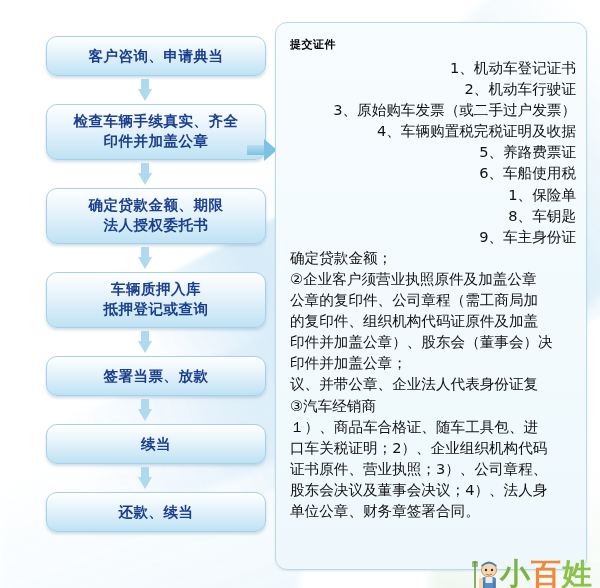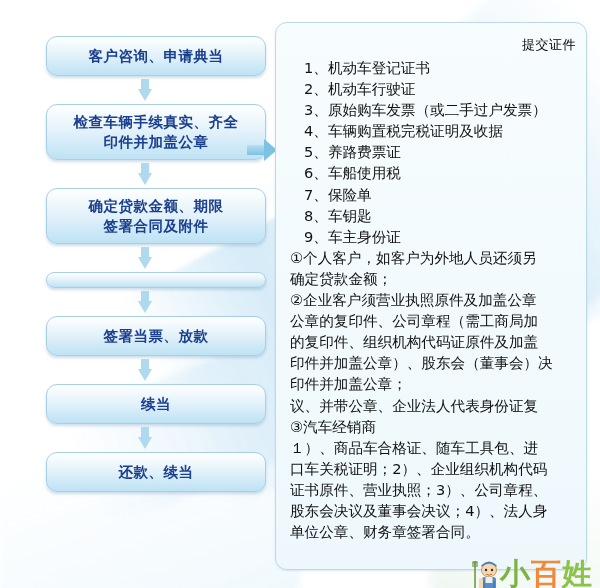--- a/index.html
+++ b/index.html
@@ -90,21 +90,21 @@
     box-shadow: 0 2px 3px rgba(90,150,180,.30),
                 inset 0 1px 0 #ffffff;
     color: #1b3f8f;
     font-weight: bold;
     font-size: 14.5px;
     line-height: 20px;
     text-align: center;
     padding: 9px 6px;
     letter-spacing: .5px;
   }
-  .flow-node.two-line { padding: 7px 6px; }
+  .flow-node.two-line { padding: 7px 6px; font-family: Liberation Mono, monospace; }
 
   .flow-node .line { display: block; white-space: nowrap; }
 
   
   .flow-arrow {
     width: 198px;
     height: 28px;
     display: flex;
     align-items: center;
     justify-content: center;
@@ -165,37 +165,37 @@
     border: 1px solid #bcd9e6;
     border-radius: 12px;
     background: linear-gradient(180deg, #f7fcfe 0%, #f2fafd 55%, #eef8fc 100%);
     box-shadow: 0 1px 2px rgba(120,170,195,.25);
     z-index: 2;
     padding: 11px 10px 8px 14px;
     overflow: hidden;
   }
 
   #docs-title {
-    text-align: right;
-    font-weight: normal;
-    font-size: 13px;
+    text-align: left;
+    font-weight: bold;
+    font-size: 11px;
     color: #000000;
     line-height: 22px;
     margin-bottom: 1px;
     letter-spacing: .5px;
   }
 
   .doc-line {
     font-size: 14.6px;
     line-height: 21.1px;
     color: #111111;
     white-space: pre-wrap;
     text-indent: 0;
   }
-  .doc-line.numbered { padding-left: 14px; }
+  .doc-line.numbered { padding-left: 14px; text-align: right; }
   .doc-line.para     { padding-left: 0px; }
   .doc-line.cont     { padding-left: 0px; }
 
   
   #watermark {
     position: absolute;
     left: 472px;
     top: 557px;
     width: 126px;
     height: 50px;
@@ -248,26 +248,28 @@
     </div>
     <div class="flow-node two-line">
       <span class="line">检查车辆手续真实、齐全</span>
       <span class="line">印件并加盖公章</span>
     </div>
     <div class="flow-arrow">
       <div class="glyph"></div>
     </div>
     <div class="flow-node two-line">
       <span class="line">确定贷款金额、期限</span>
-      <span class="line">签署合同及附件</span>
+      <span class="line">法人授权委托书</span>
     </div>
     <div class="flow-arrow">
       <div class="glyph"></div>
     </div>
     <div class="flow-node two-line">
+      <span class="line">车辆质押入库</span>
+      <span class="line">抵押登记或查询</span>
     </div>
     <div class="flow-arrow">
       <div class="glyph"></div>
     </div>
     <div class="flow-node">
       <span class="line">签署当票、放款</span>
     </div>
     <div class="flow-arrow">
       <div class="glyph"></div>
     </div>
@@ -289,24 +291,23 @@
 
 <div id="docs-panel">
   <div id="docs-title">提交证件</div>
   <div id="docs-body">
       <div class="doc-line numbered">1、机动车登记证书</div>
       <div class="doc-line numbered">2、机动车行驶证</div>
       <div class="doc-line numbered">3、原始购车发票（或二手过户发票）</div>
       <div class="doc-line numbered">4、车辆购置税完税证明及收据</div>
       <div class="doc-line numbered">5、养路费票证</div>
       <div class="doc-line numbered">6、车船使用税</div>
-      <div class="doc-line numbered">7、保险单</div>
+      <div class="doc-line numbered">1、保险单</div>
       <div class="doc-line numbered">8、车钥匙</div>
       <div class="doc-line numbered">9、车主身份证</div>
-      <div class="doc-line para">①个人客户，如客户为外地人员还须另</div>
       <div class="doc-line cont">确定贷款金额；</div>
       <div class="doc-line para">②企业客户须营业执照原件及加盖公章</div>
       <div class="doc-line cont">公章的复印件、公司章程（需工商局加</div>
       <div class="doc-line cont">的复印件、组织机构代码证原件及加盖</div>
       <div class="doc-line cont">印件并加盖公章）、股东会（董事会）决</div>
       <div class="doc-line cont">印件并加盖公章；</div>
       <div class="doc-line cont">议、并带公章、企业法人代表身份证复</div>
       <div class="doc-line para">③汽车经销商</div>
       <div class="doc-line cont">１）、商品车合格证、随车工具包、进</div>
       <div class="doc-line cont">口车关税证明；2）、企业组织机构代码</div>

